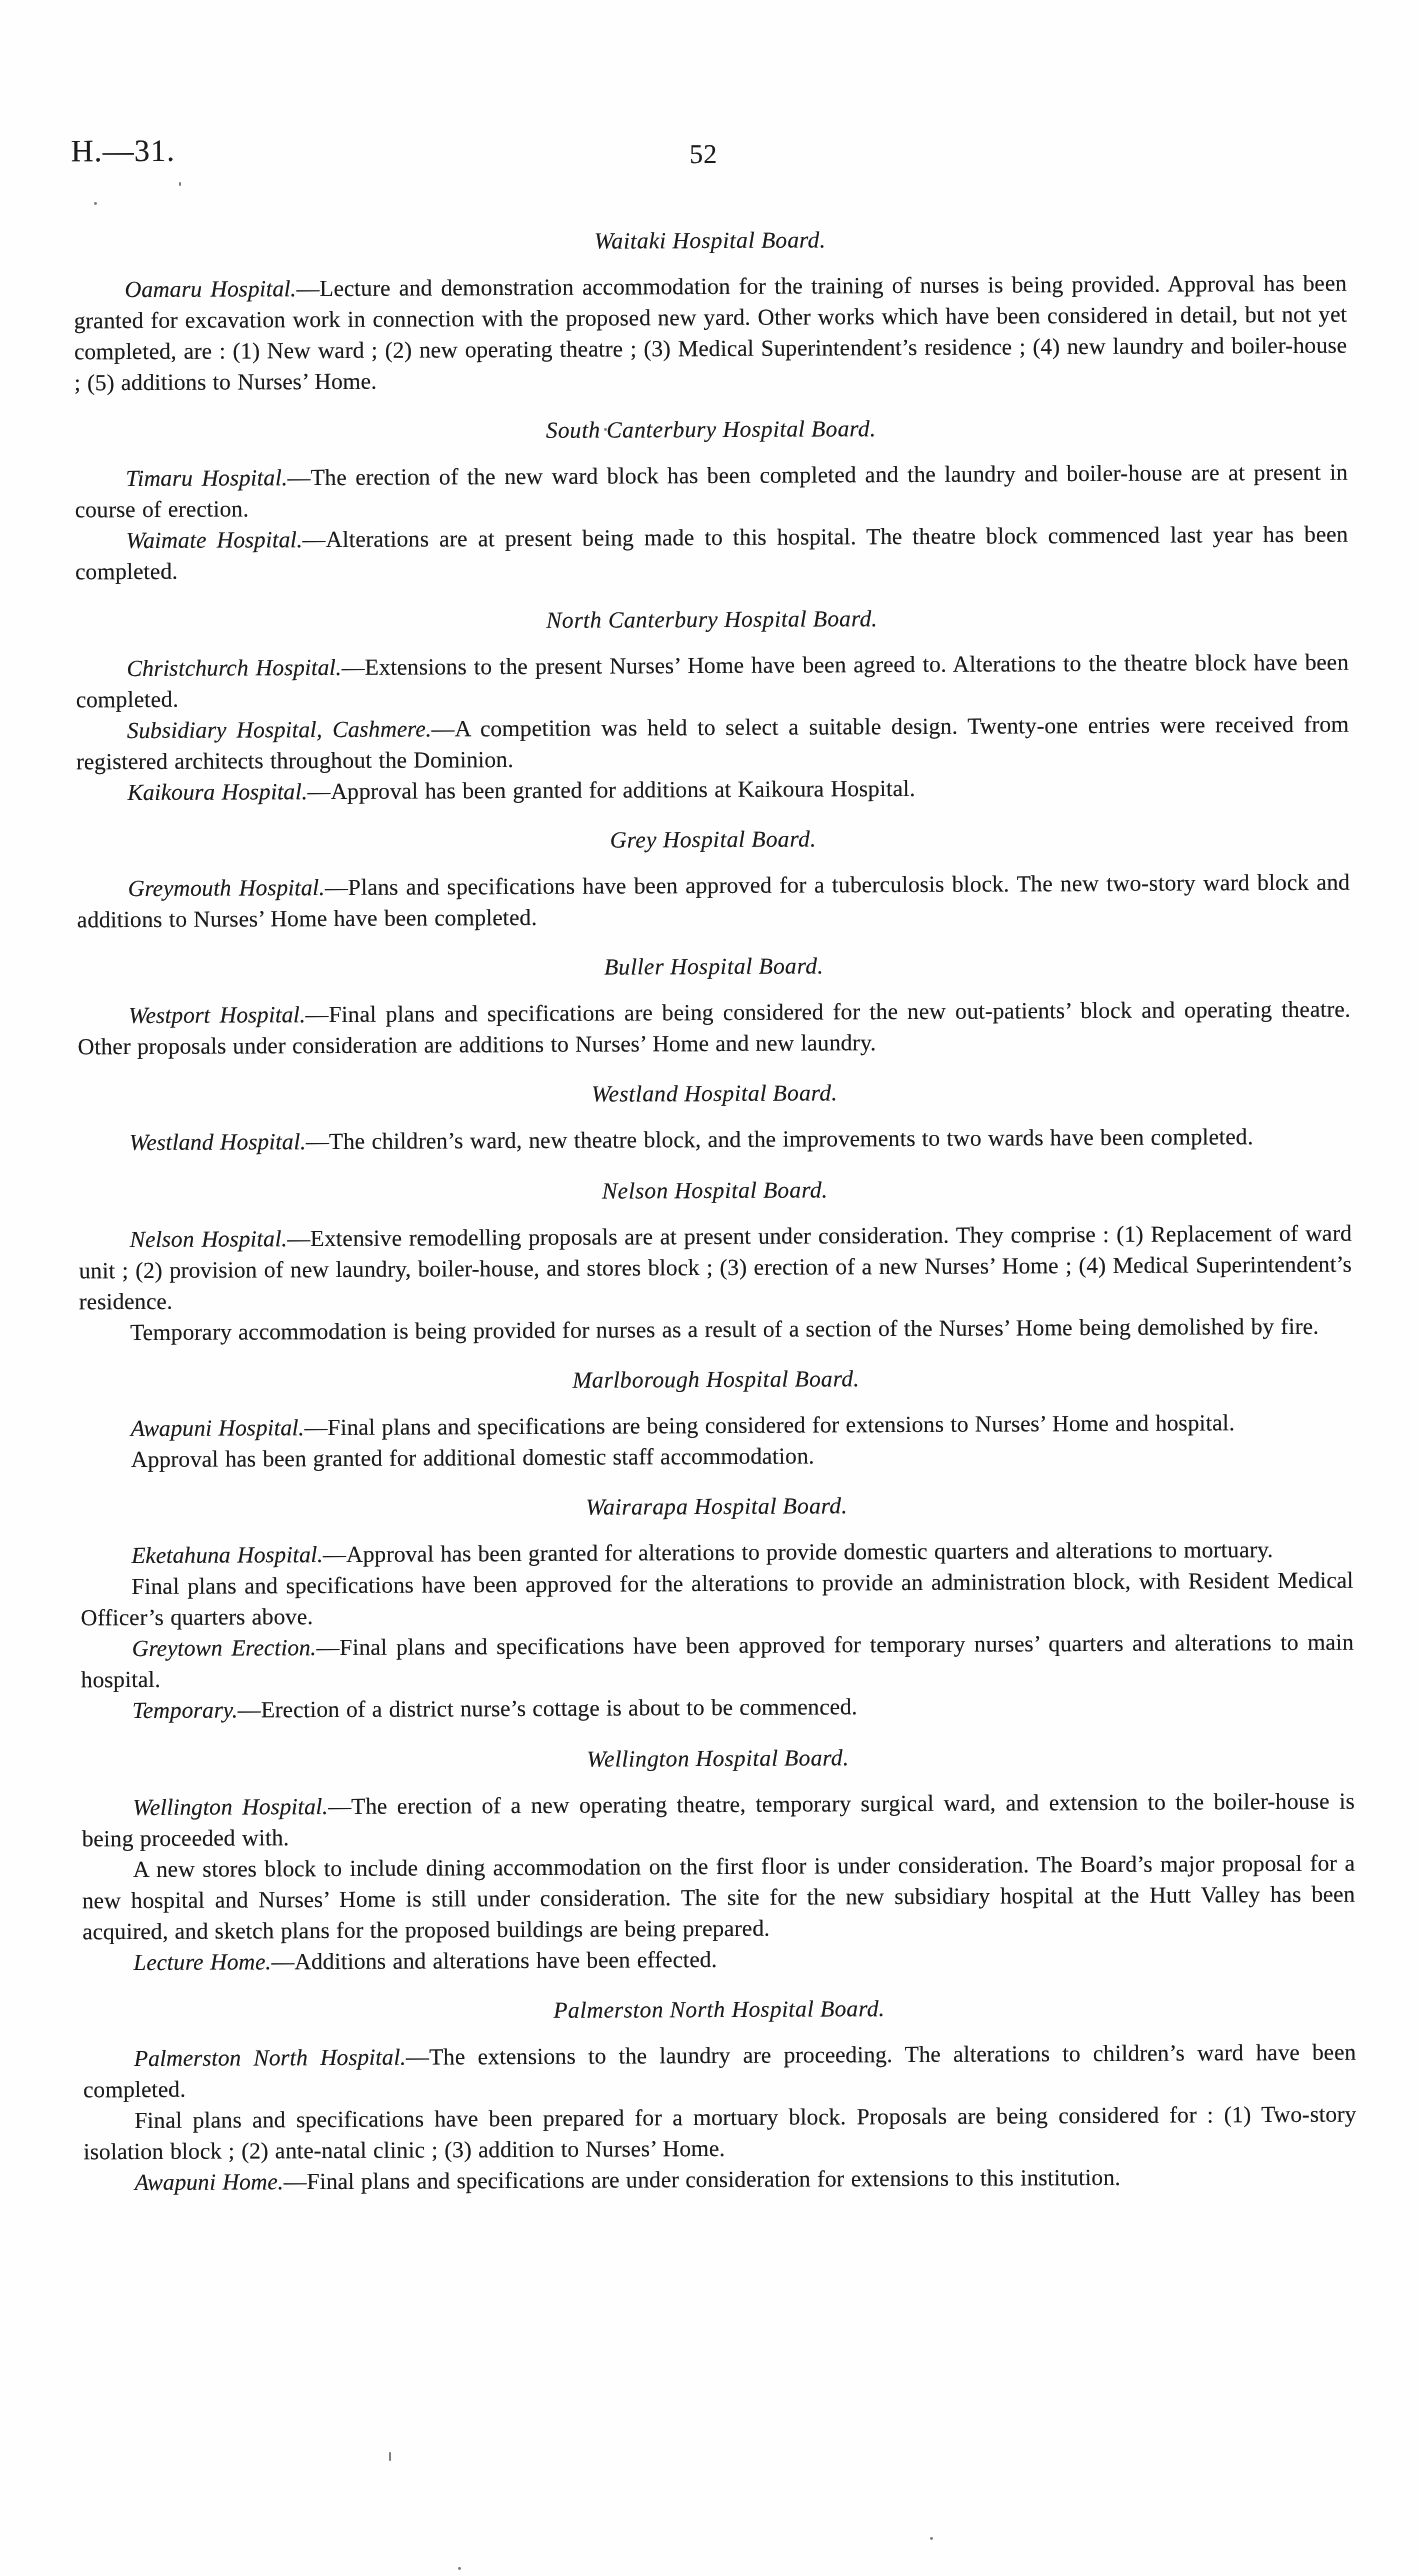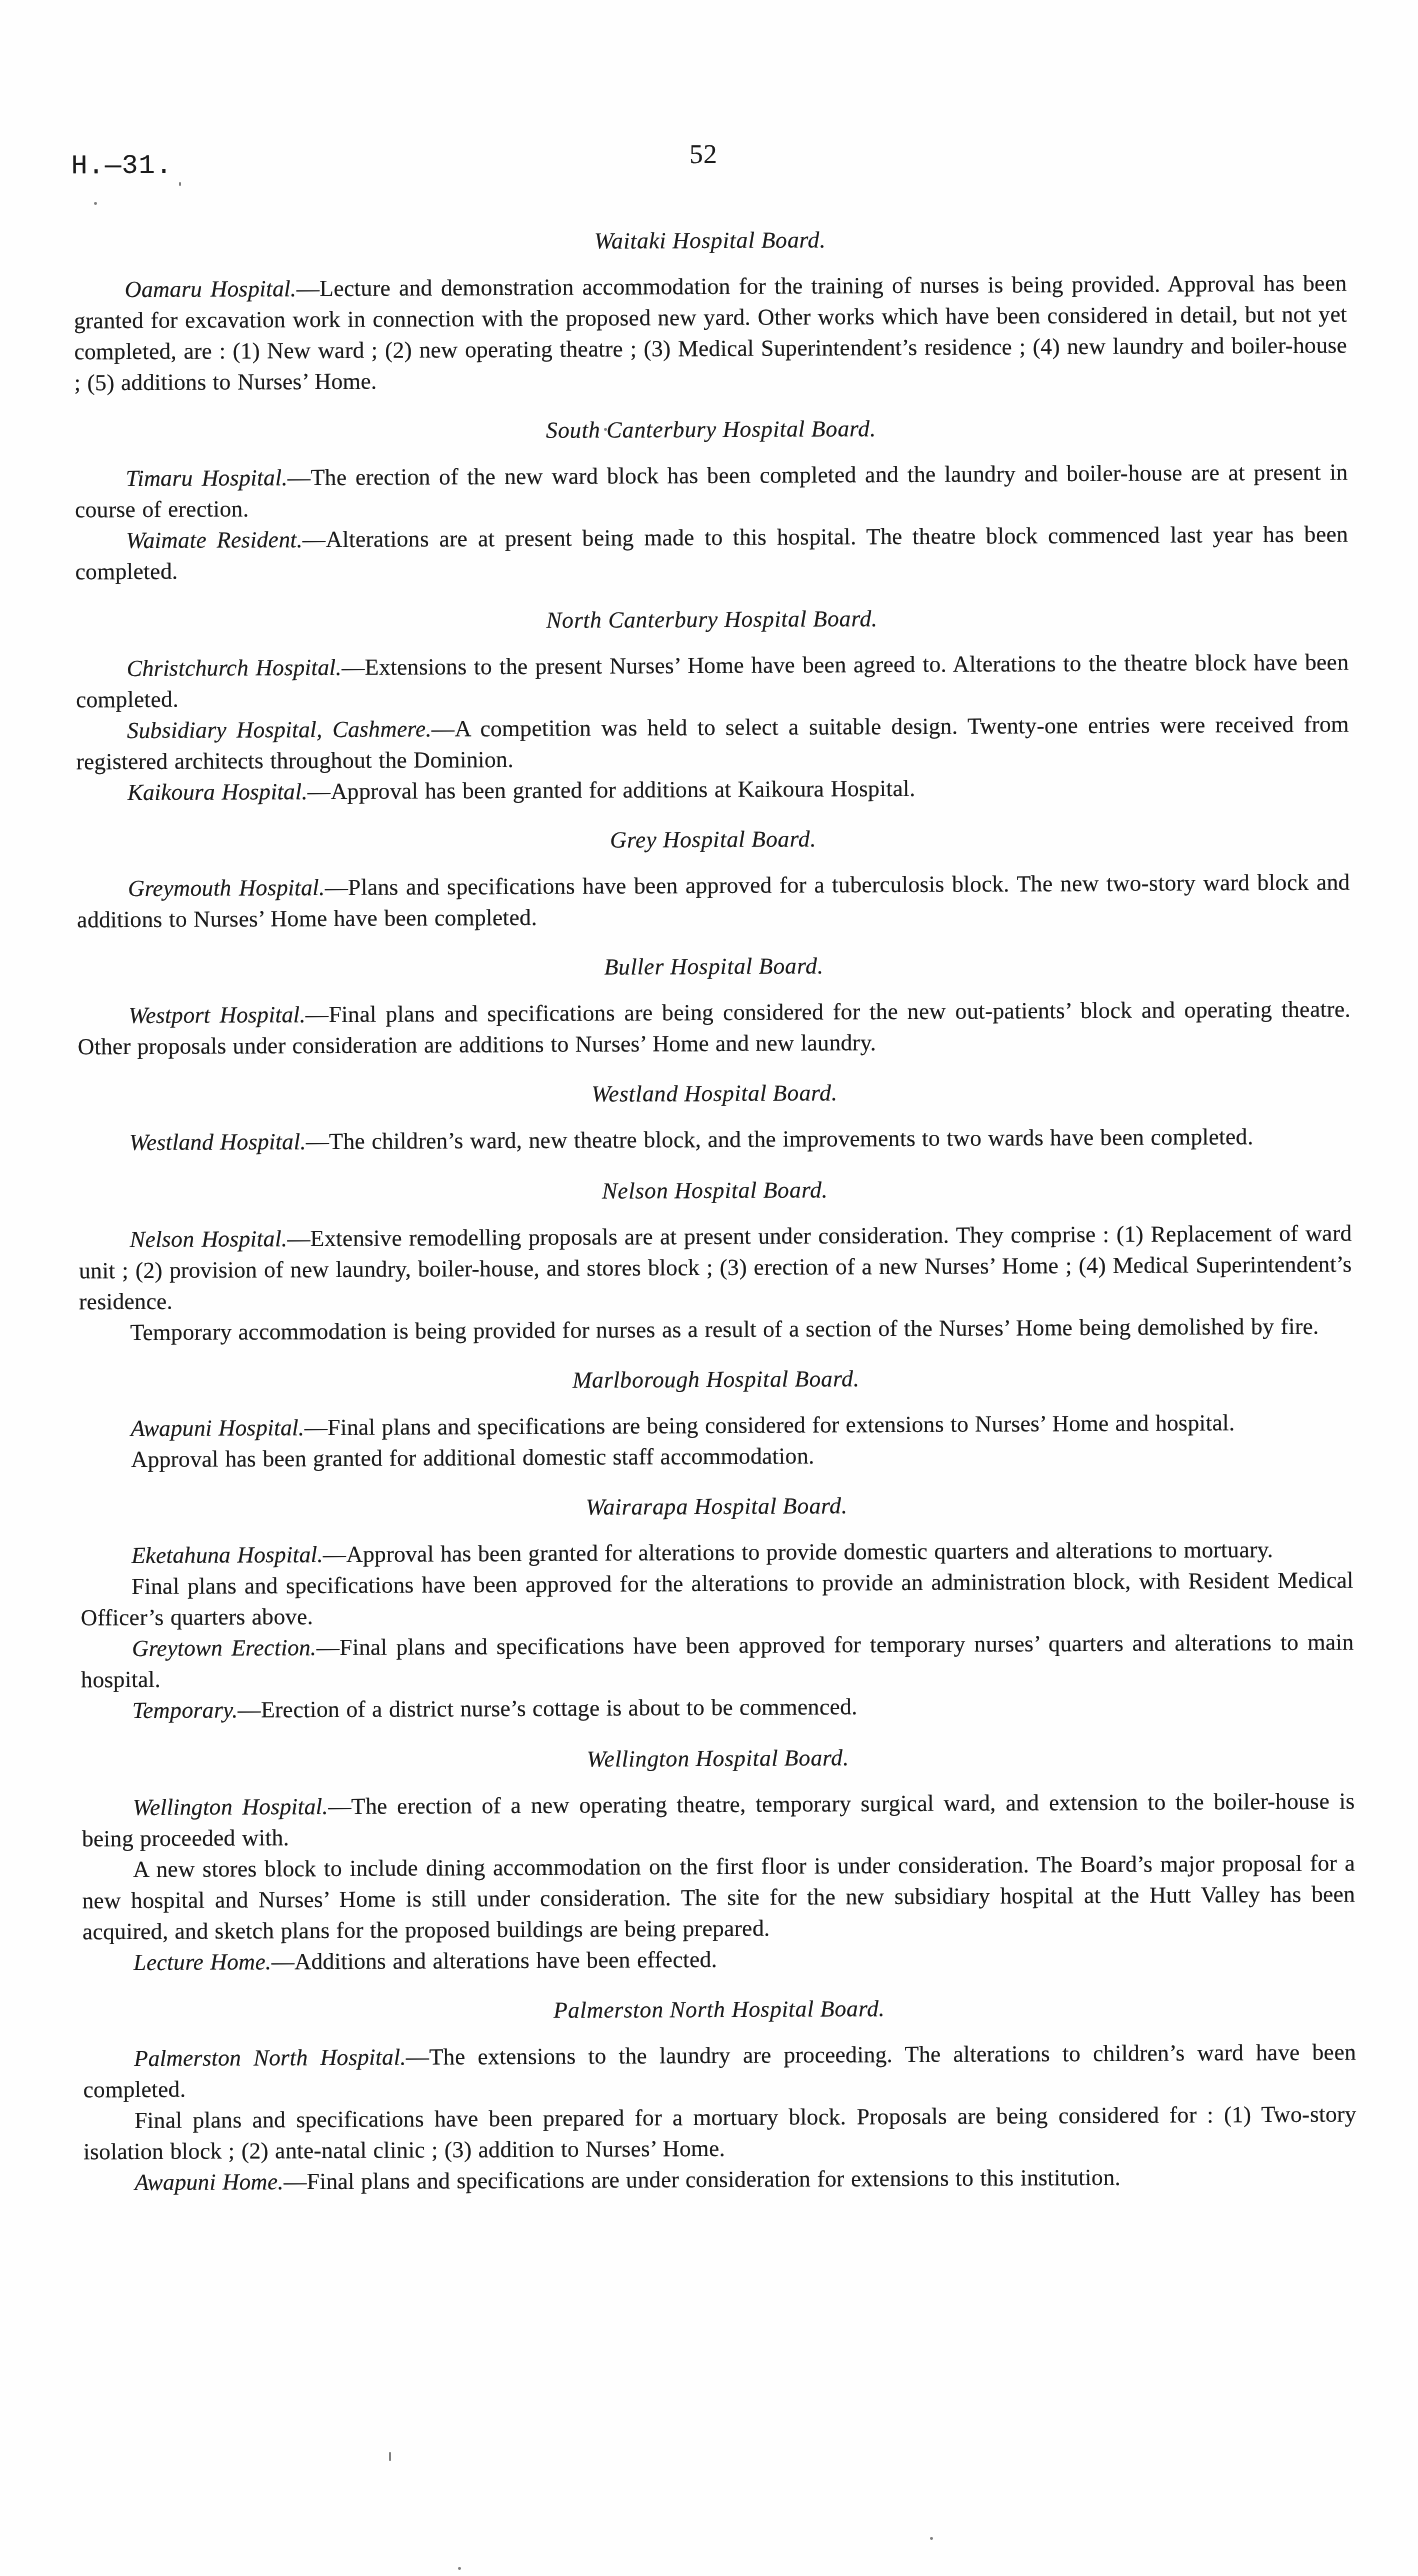--- a/index.html
+++ b/index.html
@@ -19,24 +19,23 @@
   .content {
     position: absolute;
     inset: 0;
     transform: rotate(-0.3deg);
     transform-origin: 709px 1287px;
     text-shadow: 0 0 0.4px rgba(10,10,10,0.45);
   }
   .doc-ref {
     position: absolute;
     left: 77px;
-    top: 148px;
-    font-size: 27px;
+    top: 130px;
+    font-size: 31px;
     letter-spacing: 0.7px;
-    font-family: Liberation Mono, monospace;
   }
   .page-num {
     position: absolute;
     left: 0;
     top: 139px;
     width: 100%;
     text-align: center;
     font-size: 27px;
     letter-spacing: 0.7px;
   }
@@ -97,21 +96,21 @@
     <div class="paras">
   <p class="para"><i class="lead">Oamaru Hospital.</i><span class="rest">—Lecture and demonstration accommodation for the training of nurses is being provided.  Approval has been granted for excavation work in connection with the proposed new yard.  Other works which have been considered in detail, but not yet completed, are :  (1) New ward ; (2) new operating theatre ; (3) Medical Superintendent’s residence ; (4) new laundry and boiler-house ; (5) additions to Nurses’ Home.</span></p>
 </div>
   </section>
 
   <section class="board-section">
     <h2 class="board-heading">South Canterbury Hospital Board.</h2>
     <div class="paras">
   <p class="para"><i class="lead">Timaru Hospital.</i><span class="rest">—The erection of the new ward block has been completed and the laundry and boiler-house are at present in course of erection.</span></p>
 
-  <p class="para"><i class="lead">Waimate Resident.</i><span class="rest">—Alterations are at present being made to this hospital.  The theatre block commenced last year has been completed.</span></p>
+  <p class="para"><i class="lead">Waimate Hospital.</i><span class="rest">—Alterations are at present being made to this hospital.  The theatre block commenced last year has been completed.</span></p>
 </div>
   </section>
 
   <section class="board-section">
     <h2 class="board-heading">North Canterbury Hospital Board.</h2>
     <div class="paras">
   <p class="para"><i class="lead">Christchurch Hospital.</i><span class="rest">—Extensions to the present Nurses’ Home have been agreed to.  Alterations to the theatre block have been completed.</span></p>
 
   <p class="para"><i class="lead">Subsidiary Hospital, Cashmere.</i><span class="rest">—A competition was held to select a suitable design.  Twenty-one entries were received from registered architects throughout the Dominion.</span></p>
 

